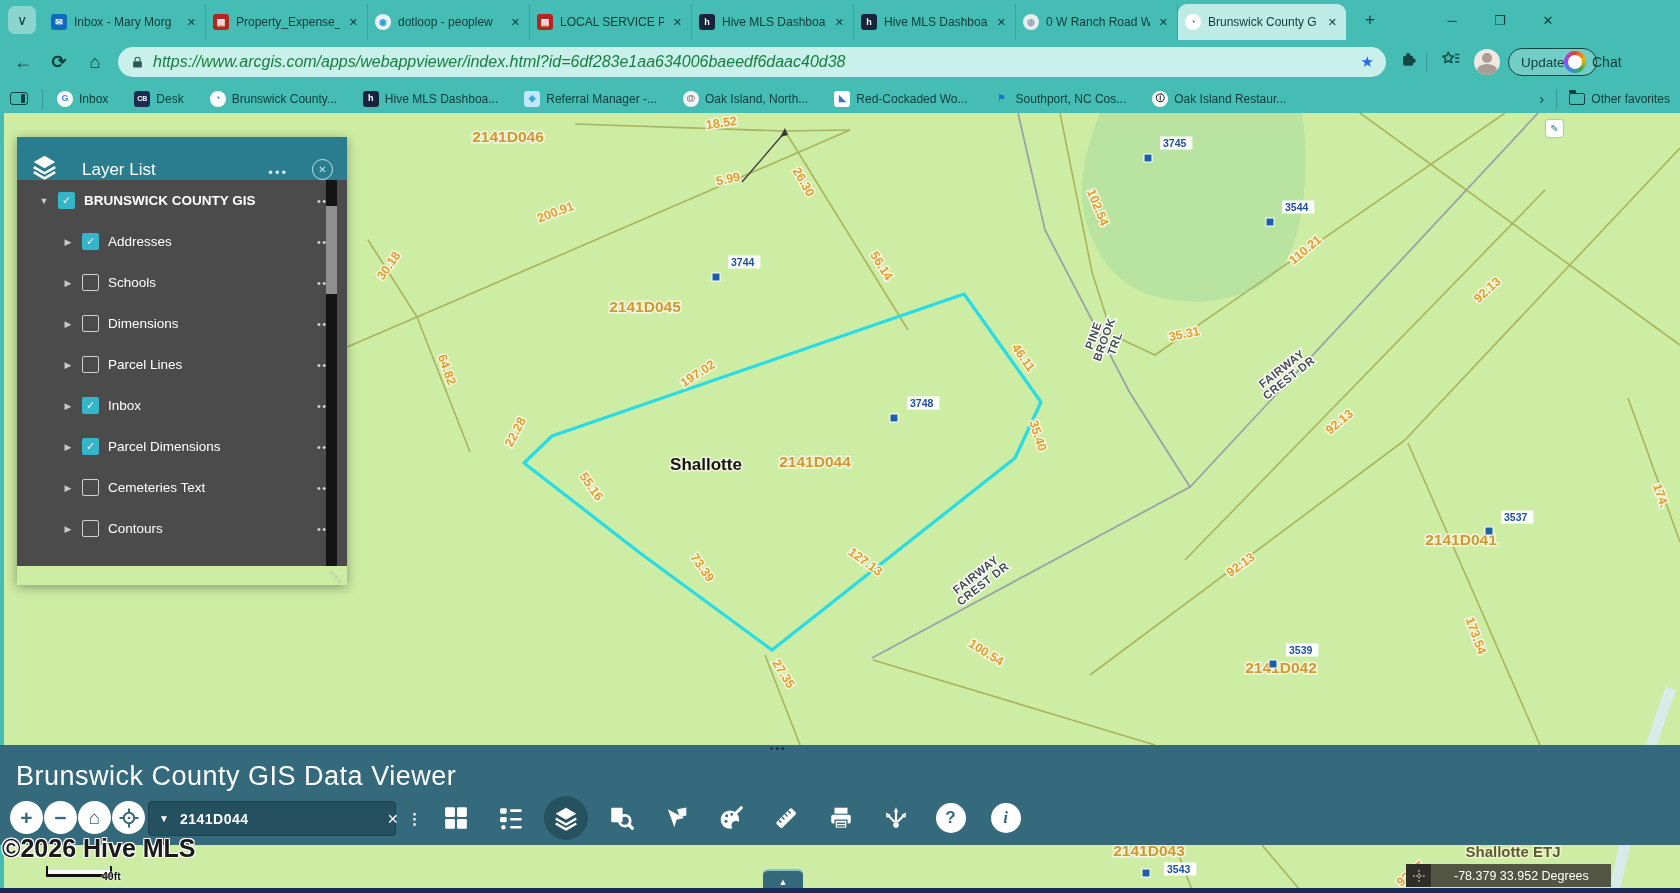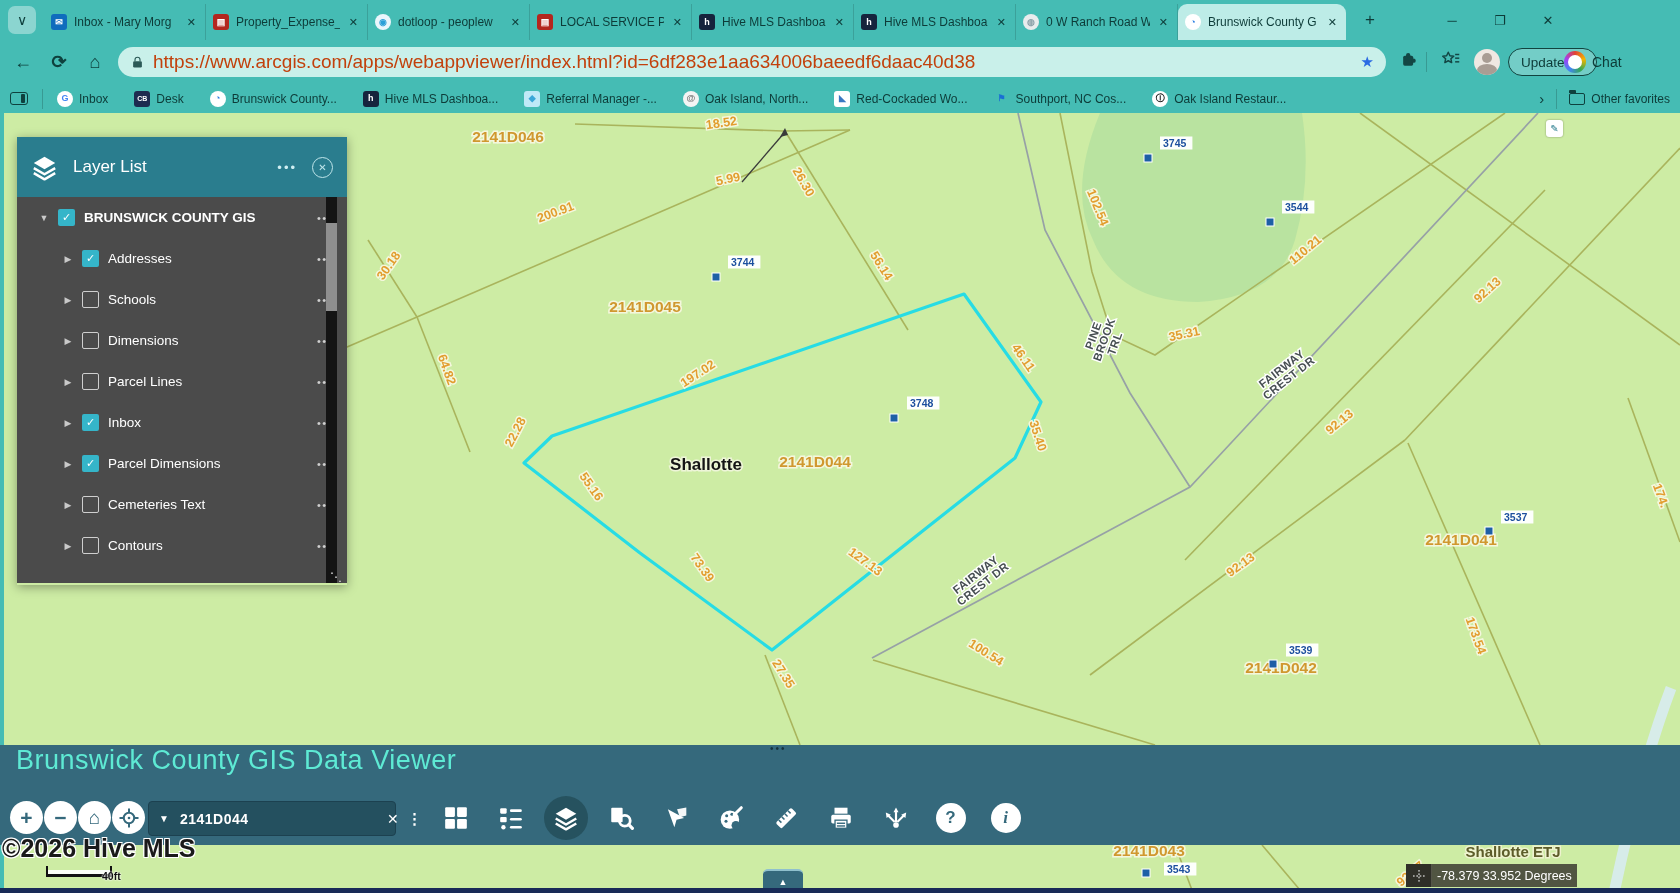--- a/index.html
+++ b/index.html
@@ -23,21 +23,21 @@
   .newtab{position:absolute;top:8px;width:24px;height:24px;color:#0d3b38;font-size:17px;
     display:flex;align-items:center;justify-content:center;}
   .wincontrols{position:absolute;left:1428px;top:0;height:40px;display:flex;}
   .winbtn{width:48px;height:40px;display:flex;align-items:center;justify-content:center;color:#0d3b38;font-size:13px;}
 
   .addressbar{position:absolute;left:0;top:40px;width:1680px;height:44px;background:#45bcb4;z-index:30;}
   .navico{position:absolute;top:11px;width:22px;height:22px;color:#0e413e;font-size:18px;
     display:flex;align-items:center;justify-content:center;font-weight:bold;}
   .urlpill{position:absolute;left:118px;top:7px;width:1268px;height:30px;border-radius:15px;background:#c9f0ea;
     display:flex;align-items:center;padding:0 12px;gap:8px;}
-  .urltext{font-size:19px;color:#c2410c;white-space:nowrap;overflow:hidden;flex:1;}
+  .urltext{font-size:16px;color:#15803d;white-space:nowrap;overflow:hidden;flex:1;font-style:italic;}
   .bluestar{color:#2b6be3;font-size:15px;}
   .abrite{position:absolute;top:9px;display:flex;align-items:center;}
   .vdiv{width:1px;height:20px;background:rgba(0,0,0,.18);}
   .avatar{width:26px;height:26px;border-radius:50%;background:#efe8e2;position:relative;overflow:hidden;}
   .avatar:before{content:"";position:absolute;left:8px;top:4px;width:10px;height:10px;border-radius:50%;background:#a99d94;}
   .avatar:after{content:"";position:absolute;left:3px;top:15px;width:20px;height:12px;border-radius:50%;background:#a99d94;}
   .updatebtn{height:28px;border:1.5px solid #11433f;border-radius:14px;color:#0d3b38;font-size:13.5px;
     display:flex;align-items:center;gap:6px;padding:0 12px;background:rgba(255,255,255,.25);}
   .copilot{width:22px;height:22px;border-radius:50%;
     background:conic-gradient(#e34133,#f4b400,#34a853,#4285f4,#a142f4,#e34133);position:relative;}
@@ -62,42 +62,42 @@
   .citylbl{font:bold 17px "Liberation Sans",sans-serif;fill:#141414;stroke:#eef5d8;stroke-width:3px;paint-order:stroke;}
   .etjlbl{font:bold 15px "Liberation Sans",sans-serif;fill:#5d5d2a;stroke:#eef3cf;stroke-width:3px;paint-order:stroke;}
   .ptlbl{font:bold 10.5px "Liberation Sans",sans-serif;fill:#1c4f9e;}
   .leftstrip{position:absolute;left:0;top:113px;width:4px;height:780px;background:#45bcb4;z-index:5;}
   .editmap{position:absolute;left:1546px;top:120px;width:17px;height:17px;background:#fff;border-radius:3px;
     z-index:6;display:flex;align-items:center;justify-content:center;font-size:10px;color:#2a7d8e;box-shadow:0 0 2px rgba(0,0,0,.4);}
 
   
   .layerpanel{position:absolute;left:17px;top:137px;width:330px;height:448px;z-index:20;
     box-shadow:0 2px 10px rgba(0,0,0,.35);overflow:hidden;}
-  .lp-head{height:60px;background:#2a7d8e;display:flex;align-items:center;padding:0 14px;gap:15px;}
+  .lp-head{height:43px;background:#2a7d8e;display:flex;align-items:flex-end;padding:0 14px;gap:24px;}
   .lp-title{color:#fff;font-size:17px;flex:1;}
   .lp-dots{color:#cfeef2;font-size:13px;letter-spacing:2px;}
   .lp-close{width:21px;height:21px;border:1.7px solid #bfe5ea;border-radius:50%;color:#bfe5ea;
     font-size:10px;display:flex;align-items:center;justify-content:center;}
   .lp-body{position:relative;height:386px;background:#4b4b4b;}
   .lp-layershead{display:flex;align-items:center;padding:11px 16px 5px 24px;color:#fff;}
   .lp-layershead .t{font-size:15px;font-weight:bold;flex:1;}
   .lp-row{height:41px;display:flex;align-items:center;gap:9px;color:#fff;font-size:13.5px;padding-right:14px;}
   .lp-row .caret{color:#c9c9c9;font-size:9px;width:10px;text-align:center;}
   .lp-row .cb{width:17px;height:17px;border-radius:2px;flex:none;display:flex;align-items:center;justify-content:center;}
   .cb.on{background:#35b5c9;color:#fff;font-size:11px;}
   .cb.off{border:1.6px solid #cfcfcf;background:transparent;}
   .lp-row .rl{flex:1;white-space:nowrap;overflow:hidden;}
   .lp-row .rdots{color:#d0d0d0;font-size:11px;letter-spacing:1.5px;}
   .lp-scroll{position:absolute;right:10px;top:0;width:11px;height:386px;background:#141414;}
   .lp-thumb{position:absolute;left:0;top:26px;width:11px;height:88px;background:#8f8f8f;}
   .resizegrip{position:absolute;left:330px;top:570px;color:#e9e9e9;font-size:12px;z-index:21;text-shadow:0 0 2px #333;}
 
   
   .footer{position:absolute;left:0;top:745px;width:1680px;height:100px;background:#35697c;z-index:15;}
-  .f-title{position:absolute;left:16px;top:0;font-size:27px;font-weight:400;color:#5eead4;letter-spacing:.5px;}
+  .f-title{position:absolute;left:16px;top:16px;font-size:27px;font-weight:400;color:#ffffff;letter-spacing:.5px;}
   .f-dots{position:absolute;left:770px;top:-2px;color:#16323c;font-size:10px;letter-spacing:2px;}
   .zoombtn{position:absolute;top:56px;width:33px;height:33px;border-radius:50%;background:#fff;color:#35697c;
     display:flex;align-items:center;justify-content:center;font-size:21px;font-weight:bold;}
   .searchbox{position:absolute;left:148px;top:56px;width:248px;height:35px;background:#24505f;border:1px solid #1c4150;
     border-radius:4px;display:flex;align-items:center;padding:0 10px;gap:9px;}
   .searchbox .dd{color:#fff;font-size:10px;}
   .searchbox input{flex:1;background:transparent;border:none;outline:none;color:#fff;
     font:bold 14px "Liberation Sans",sans-serif;letter-spacing:.5px;}
   .searchbox .sx{color:#fff;font-size:14px;}
   .fdots{position:absolute;left:407px;top:56px;height:35px;display:flex;align-items:center;color:#fff;
@@ -115,21 +115,21 @@
     text-shadow:-1px -1px 0 #fff,1px -1px 0 #fff,-1px 1px 0 #fff,1px 1px 0 #fff,0 1px 0 #fff,0 -1px 0 #fff;}
   .scalebar{position:absolute;left:46px;top:866px;width:66px;height:11px;z-index:18;
     border-left:2px solid #111;border-right:2px solid #111;border-bottom:3px solid #111;
     background:linear-gradient(to bottom,transparent 55%,rgba(255,255,255,.9) 55%);}
   .scalelbl{position:absolute;left:102px;top:870px;z-index:18;font-size:10.5px;font-weight:bold;color:#111;
     text-shadow:0 0 2px #fff,0 0 2px #fff;}
   .caretbtn{position:absolute;left:763px;top:869px;width:40px;height:24px;background:#35697c;border-radius:5px 5px 0 0;
     border-top:2px solid #8fc0cd;z-index:18;display:flex;align-items:center;justify-content:center;color:#fff;font-size:9px;}
   .coords{position:absolute;left:1406px;top:864px;height:23px;display:flex;z-index:18;font-size:12.5px;color:#fff;}
   .coords .cross{width:26px;background:#2f2f28;display:flex;align-items:center;justify-content:center;border-right:1px solid #55554a;}
-  .coords .ctext{background:rgba(64,64,52,.88);display:flex;align-items:center;padding:0 5px;white-space:nowrap;}
+  .coords .ctext{background:rgba(64,64,52,.88);display:flex;align-items:center;padding:0 22px;white-space:nowrap;}
   .navybottom{position:absolute;left:0;top:888px;width:1680px;height:5px;background:#182a57;z-index:25;}
 </style>
 </head>
 <body>
 
 <div id="screen">
 
   <div id="mapwrap">
     <svg id="mapsvg" width="1680" height="893" viewBox="0 0 1680 893">
         <defs>

